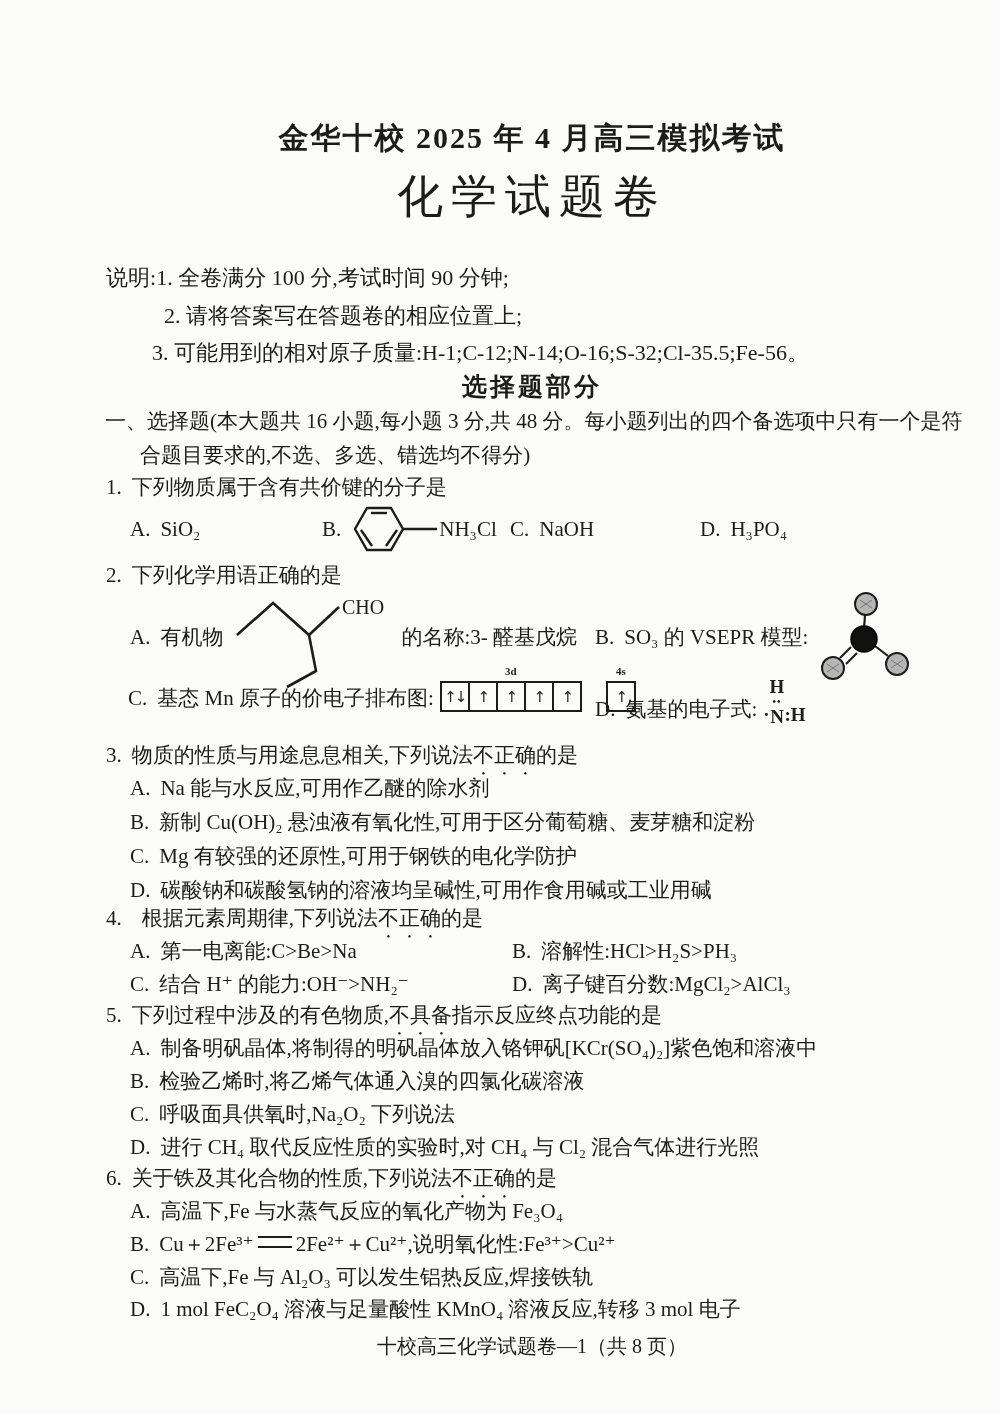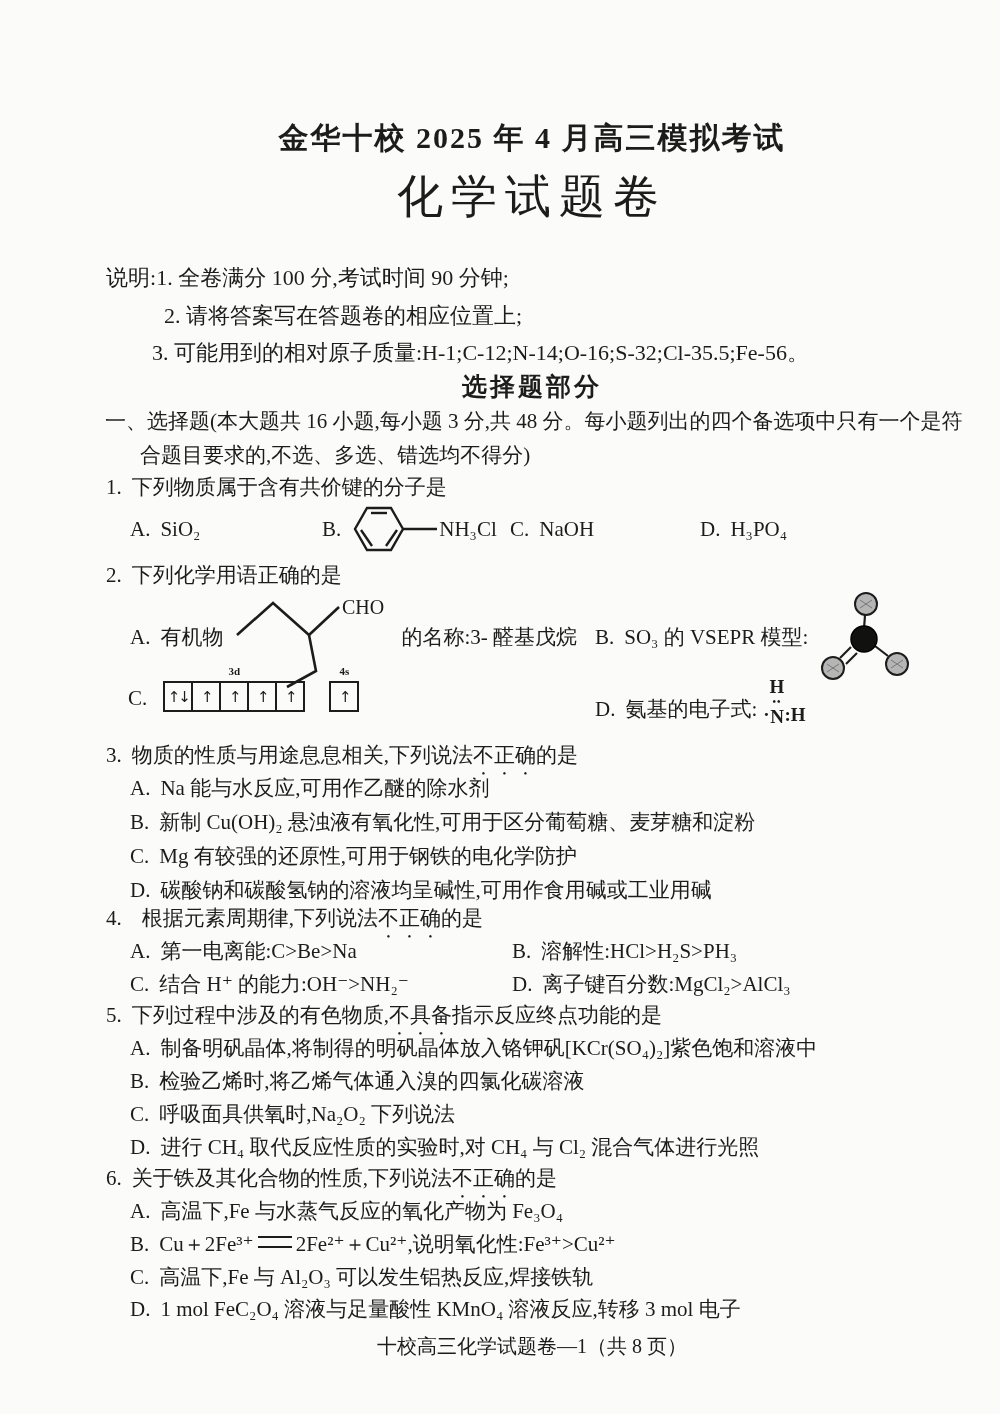--- a/index.html
+++ b/index.html
@@ -149,20 +149,21 @@
           <line x1="44" y1="21" x2="56" y2="13"></line>
         <line x1="75" y1="73" x2="87" y2="81"></line>
           <line x1="75" y1="81" x2="87" y2="73"></line>
         <line x1="11" y1="77" x2="23" y2="85"></line>
           <line x1="11" y1="85" x2="23" y2="77"></line>
       </g>
     </svg>
   </div>
   <div class="abs line q2row2" style="left:128px;" data-name="q2-option-c">
     <span class="lab" data-name="option-label">C.</span>
+    <span data-name="option-text">基态 Mn 原子的价电子排布图:</span>
     <span class="orb-wrap" data-name="orbital-diagram">
       <span class="orb-group" data-name="orbital-3d-group">
         <span class="orb-label" data-name="orbital-3d-label">3d</span>
         <span class="orb-row">
           <span class="obox" data-name="orbital-box">↑↓</span>
           <span class="obox" data-name="orbital-box">↑</span>
           <span class="obox" data-name="orbital-box">↑</span>
           <span class="obox" data-name="orbital-box">↑</span>
           <span class="obox" data-name="orbital-box">↑</span>
         </span>

